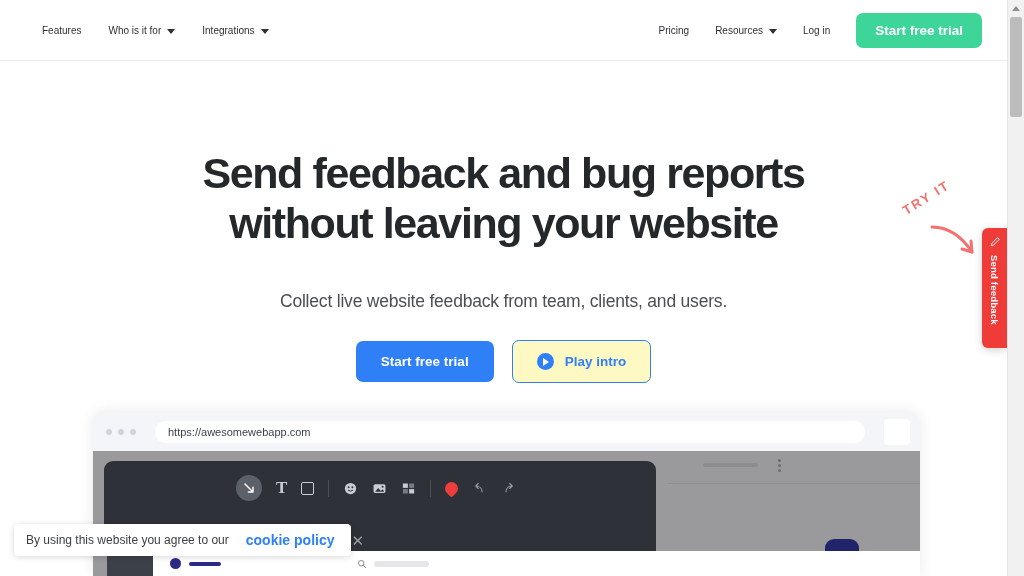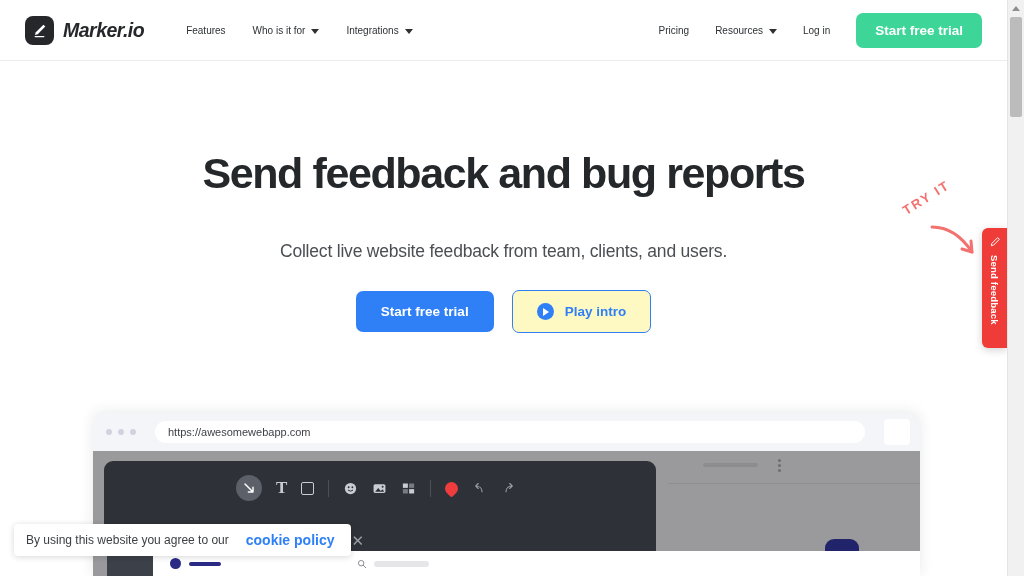--- a/index.html
+++ b/index.html
@@ -417,29 +417,20 @@
     line-height: 1;
   }
 </style>
 </head>
 <body>
 
 <div id="page">
 
   <div class="header">
 
-    <div class="brand">
-      <div class="brand-mark">
-        <svg width="17" height="17" viewBox="0 0 24 24" aria-hidden="true">
-          <path d="M17.5 3.8 L20.2 6.5 L9.5 17.2 L5.5 18.5 L6.8 14.5 Z" fill="#ffffff"></path>
-          <rect x="5" y="19.6" width="14" height="1.8" rx="0.9" fill="#ffffff"></rect>
-        </svg>
-      </div>
-      <div class="brand-name">Marker.io</div>
-    </div>
 
     <div class="nav-left">
       <div class="nav-item">
         <span>Features</span>
       </div>
       <div class="nav-item">
         <span>Who is it for</span>
         <span class="caret"></span>
       </div>
       <div class="nav-item">
@@ -459,20 +450,21 @@
       <div class="nav-item">
         <span>Log in</span>
       </div>
       <button class="btn-trial-top">Start free trial</button>
     </div>
   </div>
 
   <div class="hero">
     <h1 class="hero-title">
       <span class="l1">Send feedback and bug reports</span>
+      <span class="l2">without leaving your website</span>
     </h1>
     <p class="hero-sub">Collect live website feedback from team, clients, and users.</p>
 
     <div class="hero-ctas">
       <button class="btn-primary">Start free trial</button>
       <button class="btn-outline">
         <span class="play-icon">
             <i></i>
           </span>
         <span>Play intro</span>

